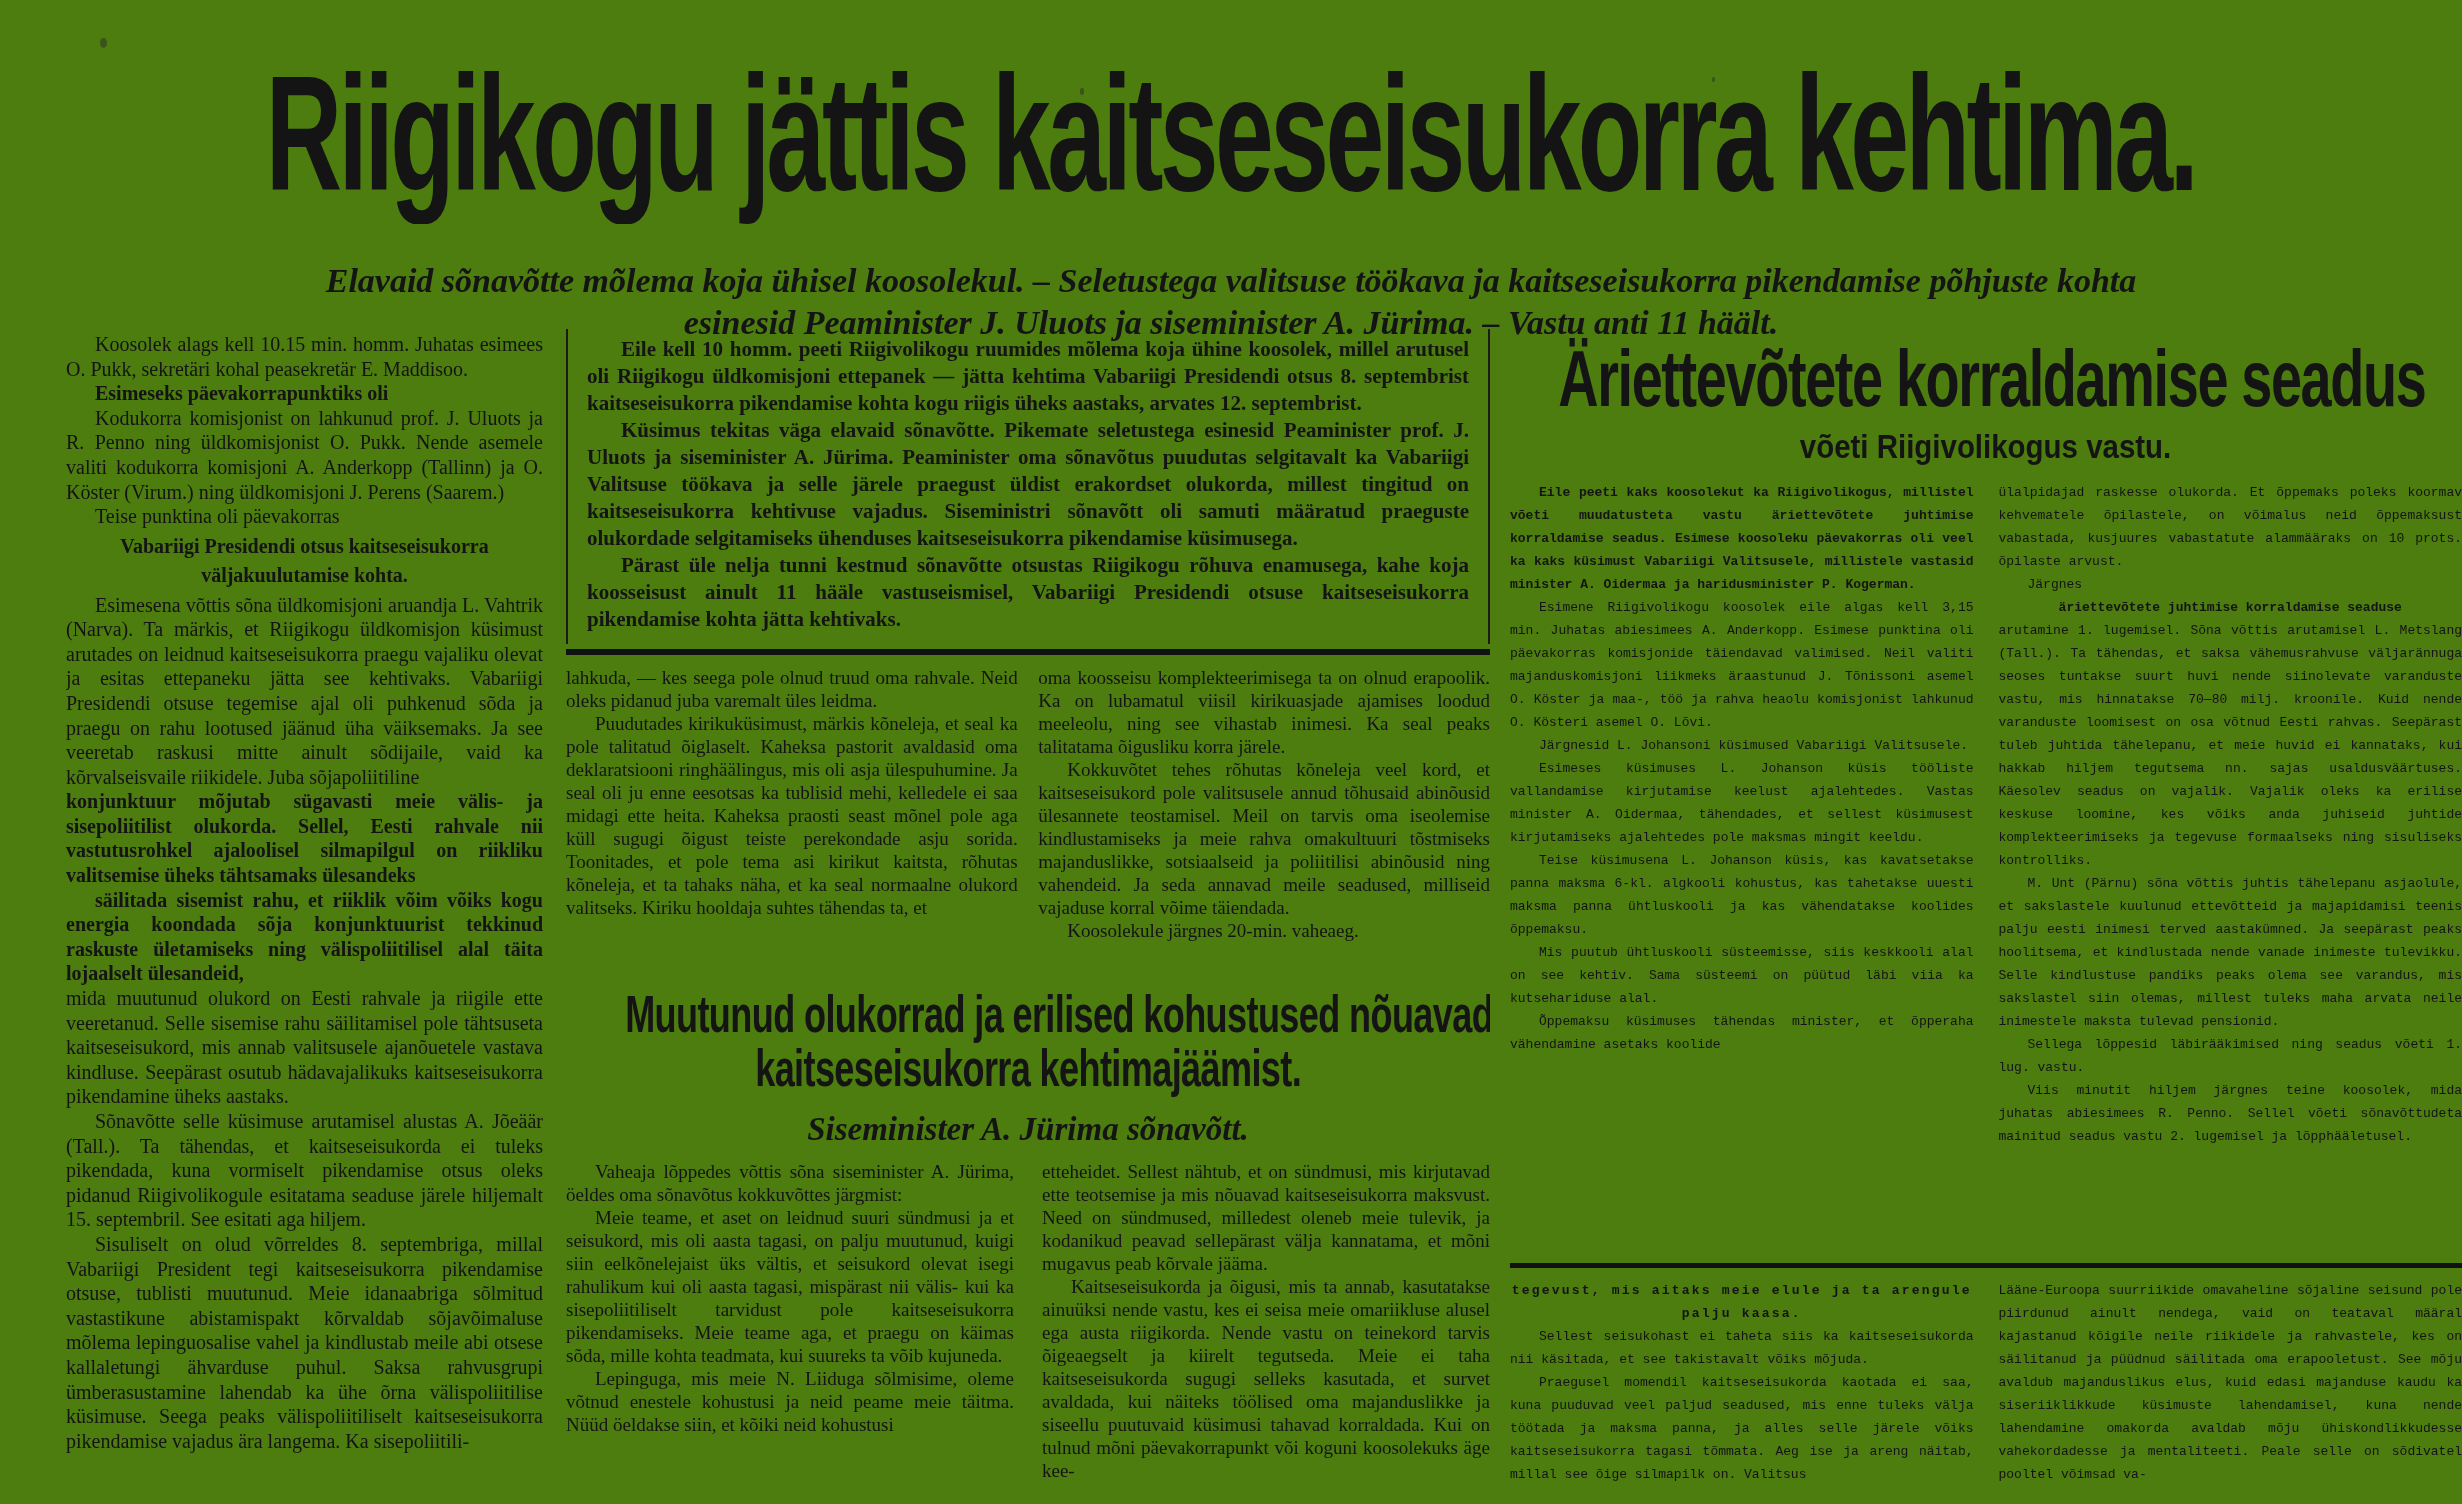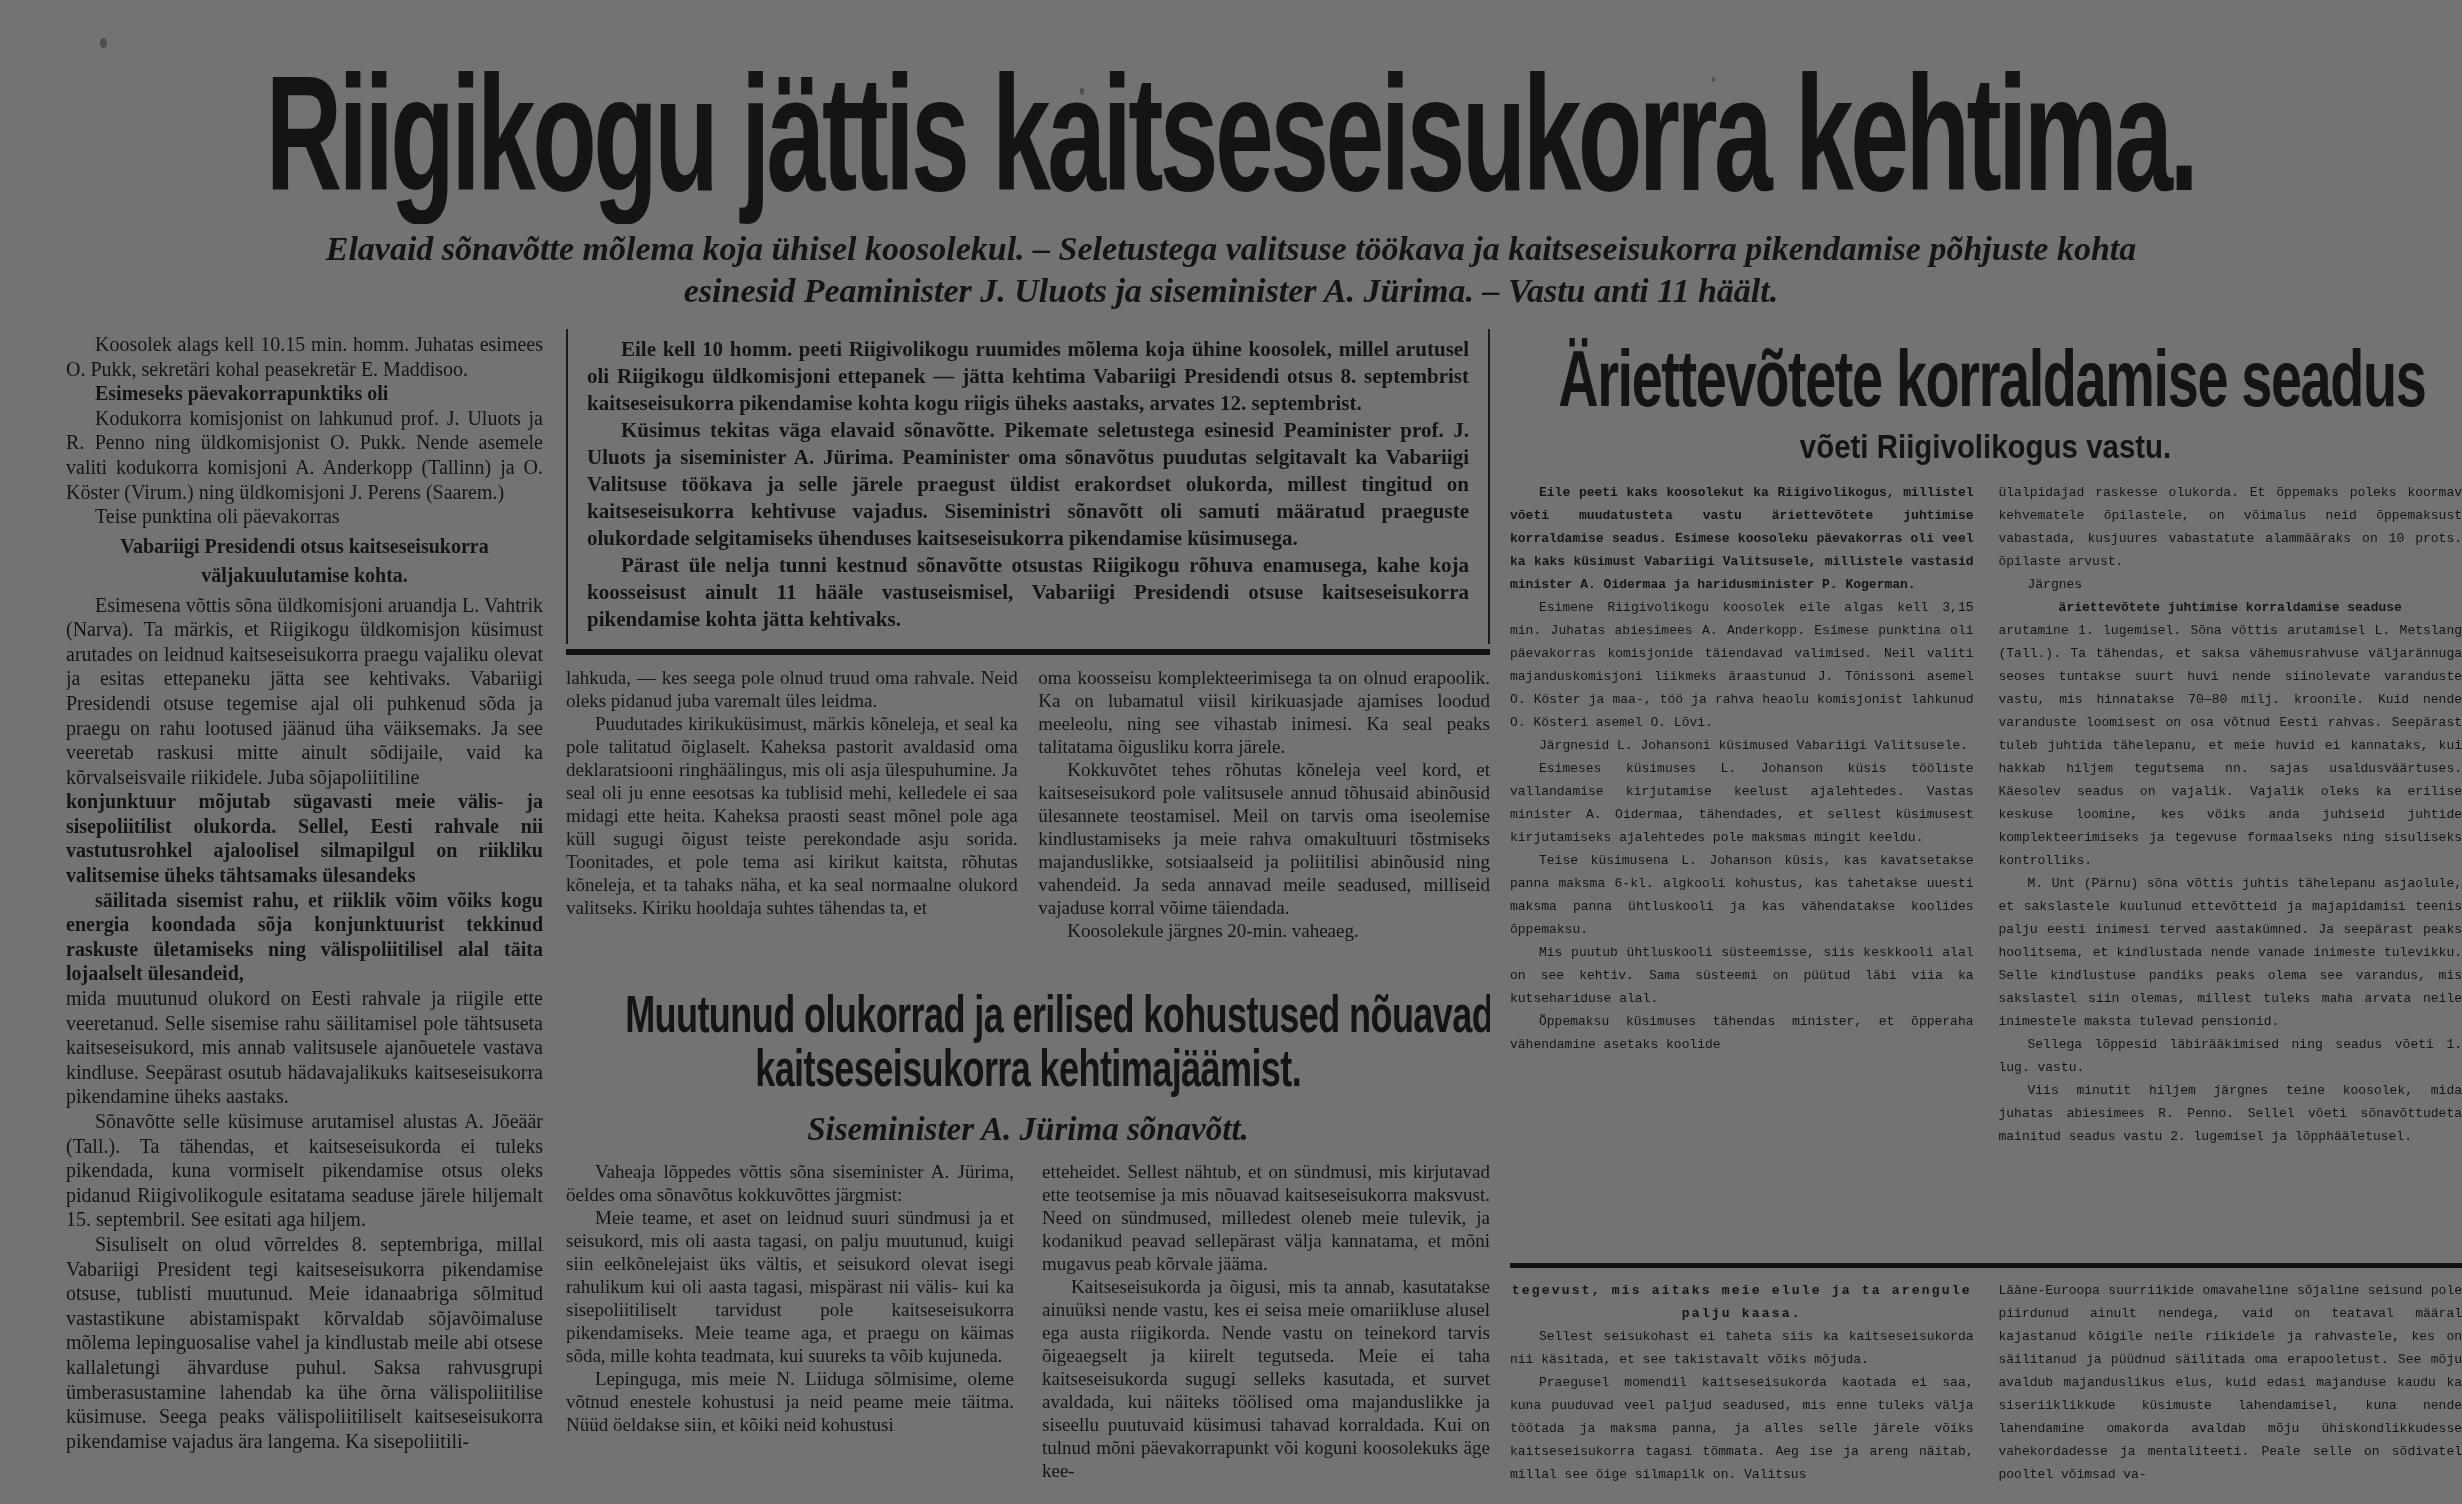--- a/index.html
+++ b/index.html
@@ -1,40 +1,40 @@
 <!DOCTYPE html>
 <html style="font-size:11.8px"><head>
 <meta charset="utf-8">
 <style>
   html,body{margin:0;padding:0;}
   #page{
     position:relative;
     width:2462px;height:1504px;
-    background:#737373;
+    background:#4d7c0f;
     overflow:hidden;
     font-family:"Liberation Serif", serif;
     color:#141414;
   }
   
   .main-headline{
     position:absolute;top:38px;left:0;width:100%;
     text-align:center;height:191px;
   }
   .main-headline .hl-inner{
     display:inline-block;
     font-family:"Liberation Sans", sans-serif;
     font-weight:bold;
     font-size:109px;
     letter-spacing:-3.7px;
     white-space:nowrap;
     transform:scale(0.97,1.5);
     transform-origin:center top;
   }
   .main-subheadline{
-    position:absolute;top:228px;left:0;width:100%;
+    position:absolute;top:260px;left:0;width:100%;
     text-align:center;
     font-weight:bold;font-style:italic;
     font-size:34px;line-height:42px;
   }
   
   .para{margin:0;text-align:justify;text-indent:29px;}
   .para.noindent{text-indent:0;}
   .para.bold{font-weight:bold;}
   .para.center-bold{text-align:center;text-indent:0;font-weight:bold;}
   .para.spaced{letter-spacing:2.2px;}

